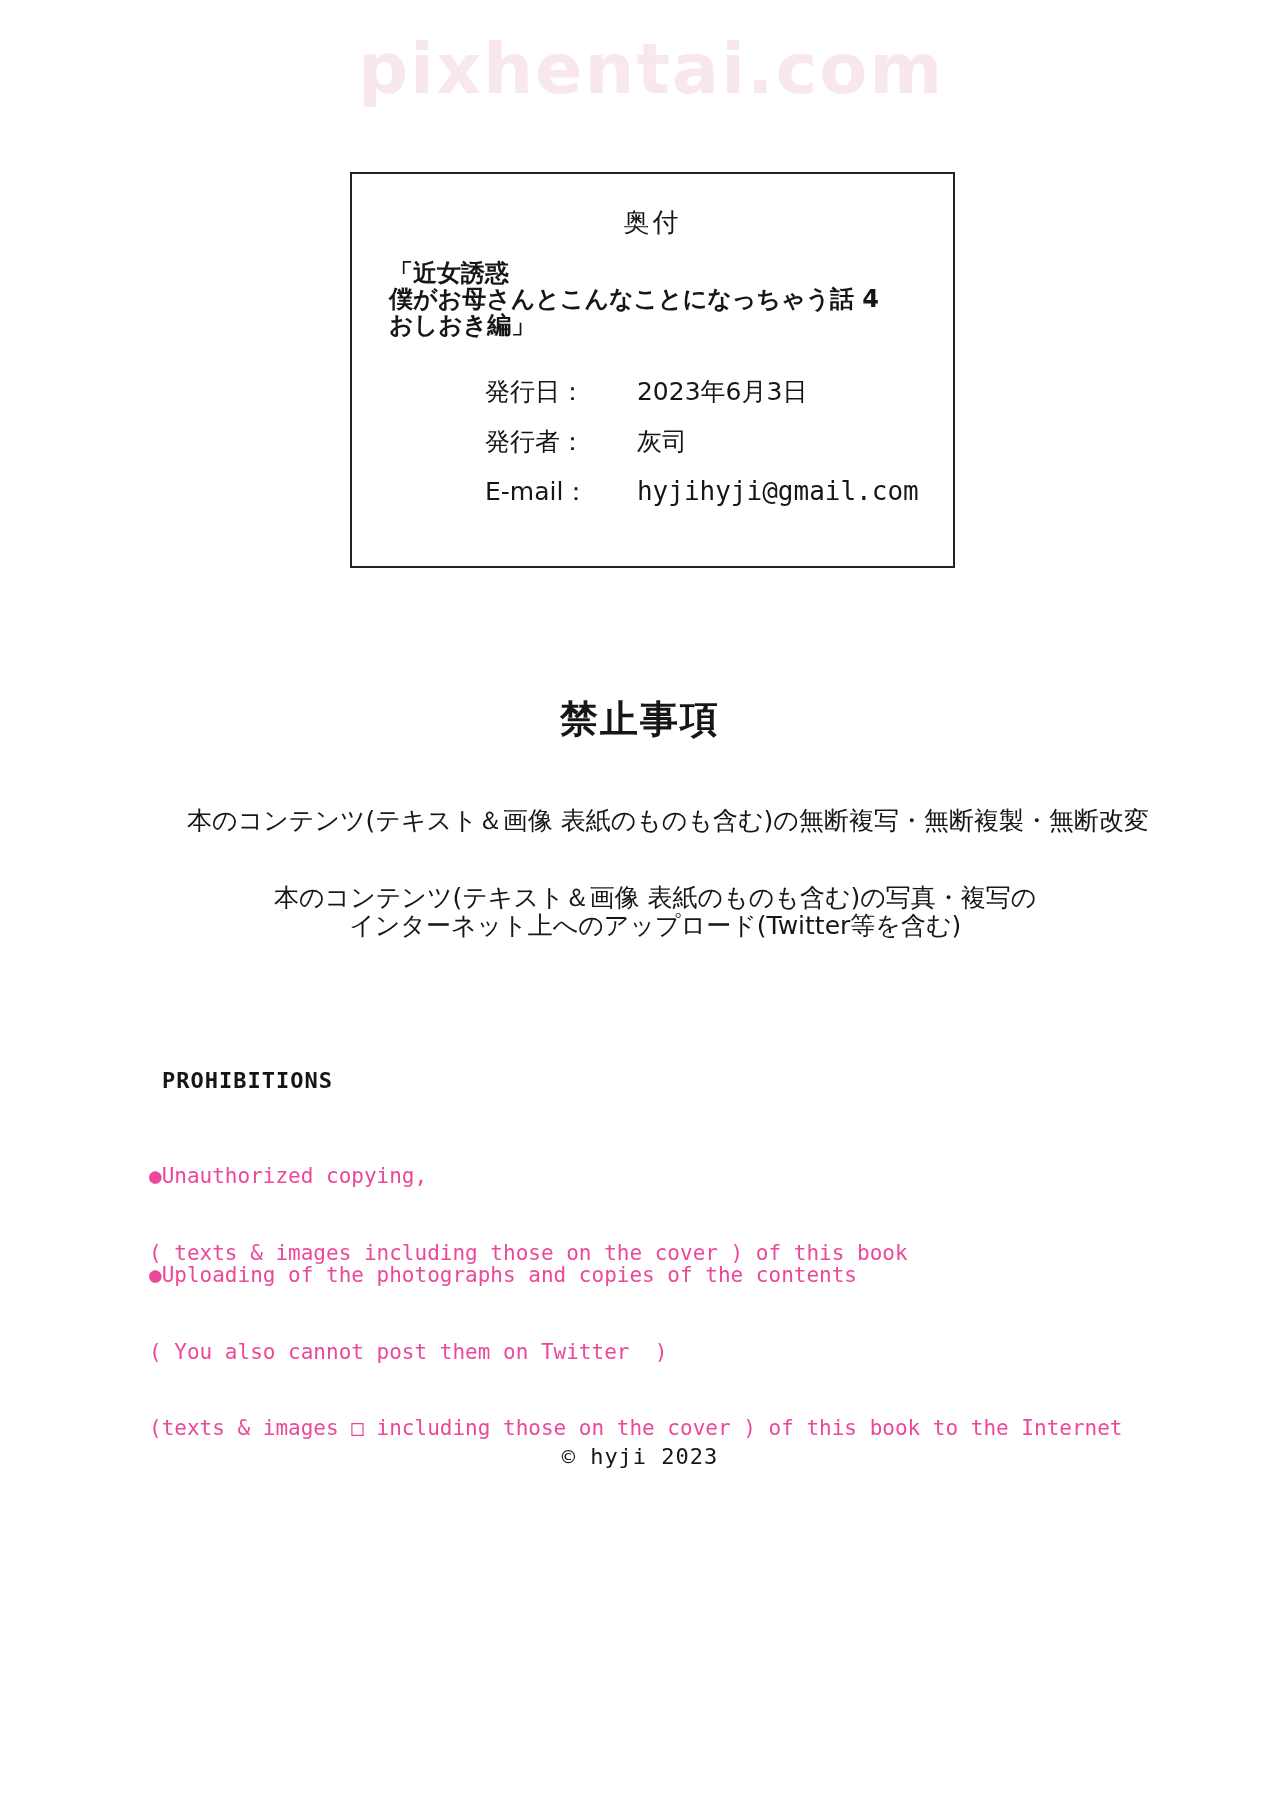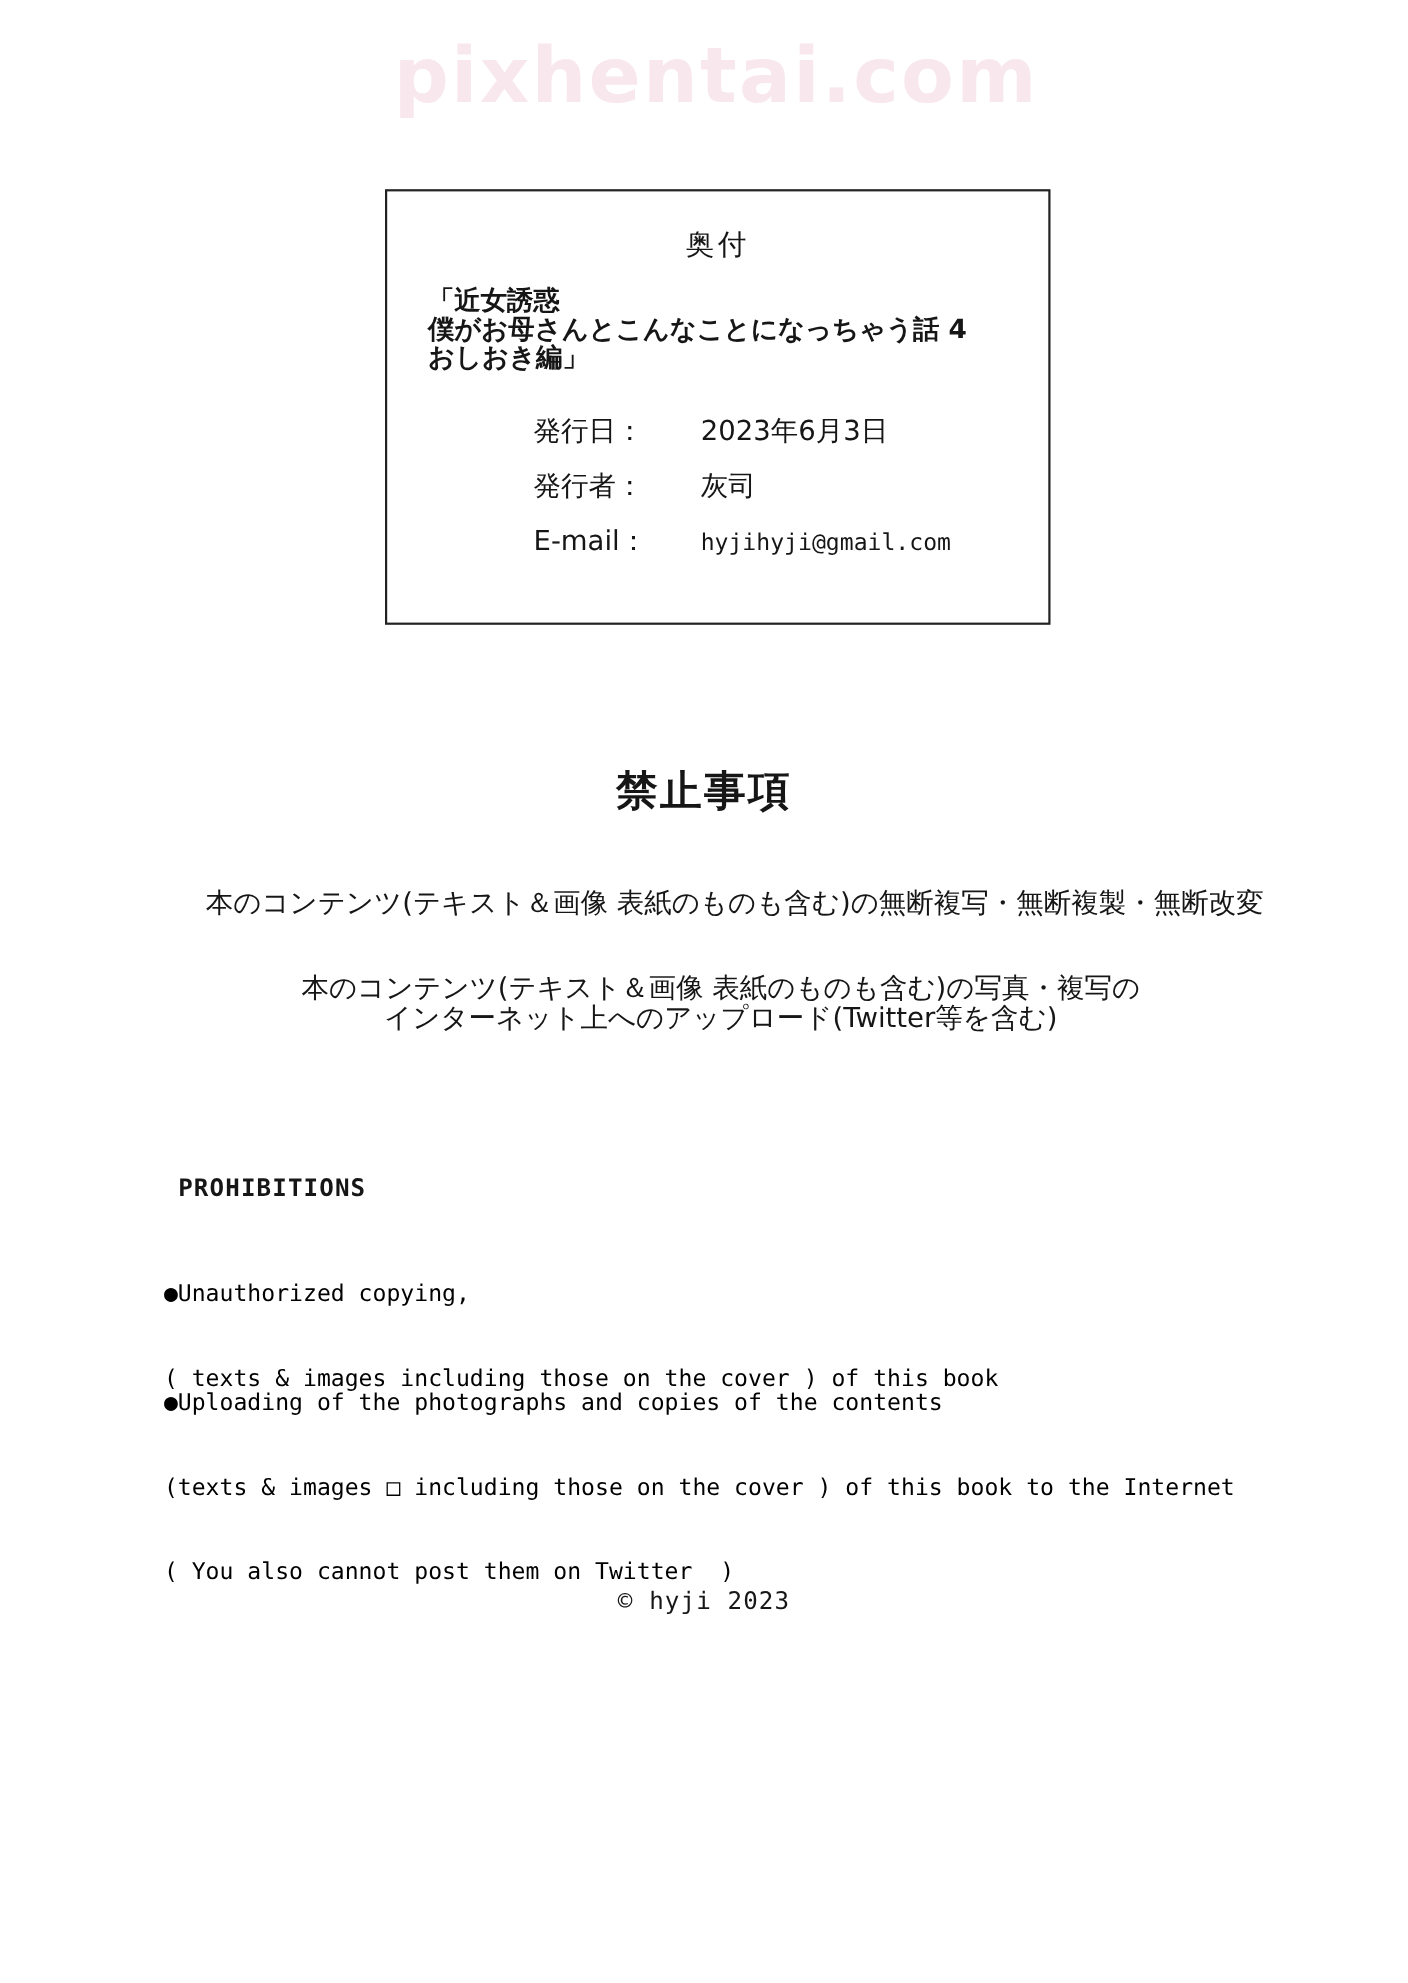--- a/index.html
+++ b/index.html
@@ -35,41 +35,41 @@
     position:absolute;left:37px;top:86px;
     font-size:24px;font-weight:600;
     line-height:26px;white-space:nowrap;
   }
   .colophon-row{position:absolute;left:133px;white-space:nowrap;font-size:25px;}
   .row-date{top:178px;}
   .row-publisher{top:228px;}
   .row-email{top:278px;}
   .colophon-row .lbl{display:inline-block;min-width:118px;margin-top:23px;}
   .colophon-row .val{display:inline-block;margin-left:26px;}
-  .row-email .val{font-family:"DejaVu Sans Mono","Liberation Mono",monospace;font-size:21px;text-align:right;}
+  .row-email .val{font-family:"DejaVu Sans Mono","Liberation Mono",monospace;font-size:26px;text-align:right;}
   
   .kinshi-heading{
     position:absolute;left:0;top:694px;width:1280px;
     text-align:center;
     font-size:38px;font-weight:700;letter-spacing:2px;
   }
   .ja-line1{
     position:absolute;left:0;top:804px;width:1280px;
     text-align:center;
     font-size:25px;white-space:nowrap;padding-left:28px;
   }
   .ja-line23{
     position:absolute;left:274px;top:884px;
     font-size:25px;line-height:28px;white-space:nowrap;text-align:center;
   }
   
   .en-block{
     font-family:"DejaVu Sans Mono","Liberation Mono",monospace;
     font-size:21px;line-height:25.5px;
-    white-space:pre;color:#000000;
+    white-space:pre;color:#ec4899;
   }
   .en-heading{
     position:absolute;left:162px;top:1068px;
     font-family:"DejaVu Sans Mono","Liberation Mono",monospace;
     font-size:22px;font-weight:700;letter-spacing:1px;
   }
   .en-item1{position:absolute;left:149px;top:1113px;}
   .en-item2{position:absolute;left:149px;top:1212px;}
   
   .copyright{
@@ -122,17 +122,17 @@
 
 <div class="en-heading">PROHIBITIONS</div>
 
 <div class="en-block en-item1">
   <div>●Unauthorized copying,</div>
   <div>( texts &amp; images including those on the cover ) of this book</div>
 </div>
 
 <div class="en-block en-item2">
   <div>●Uploading of the photographs and copies of the contents</div>
+  <div>( You also cannot post them on Twitter  )</div>
   <div>(texts &amp; images □ including those on the cover ) of this book to the Internet</div>
-  <div>( You also cannot post them on Twitter  )</div>
 </div>
 
 <div class="copyright">© hyji 2023</div>
 
 </body></html>

